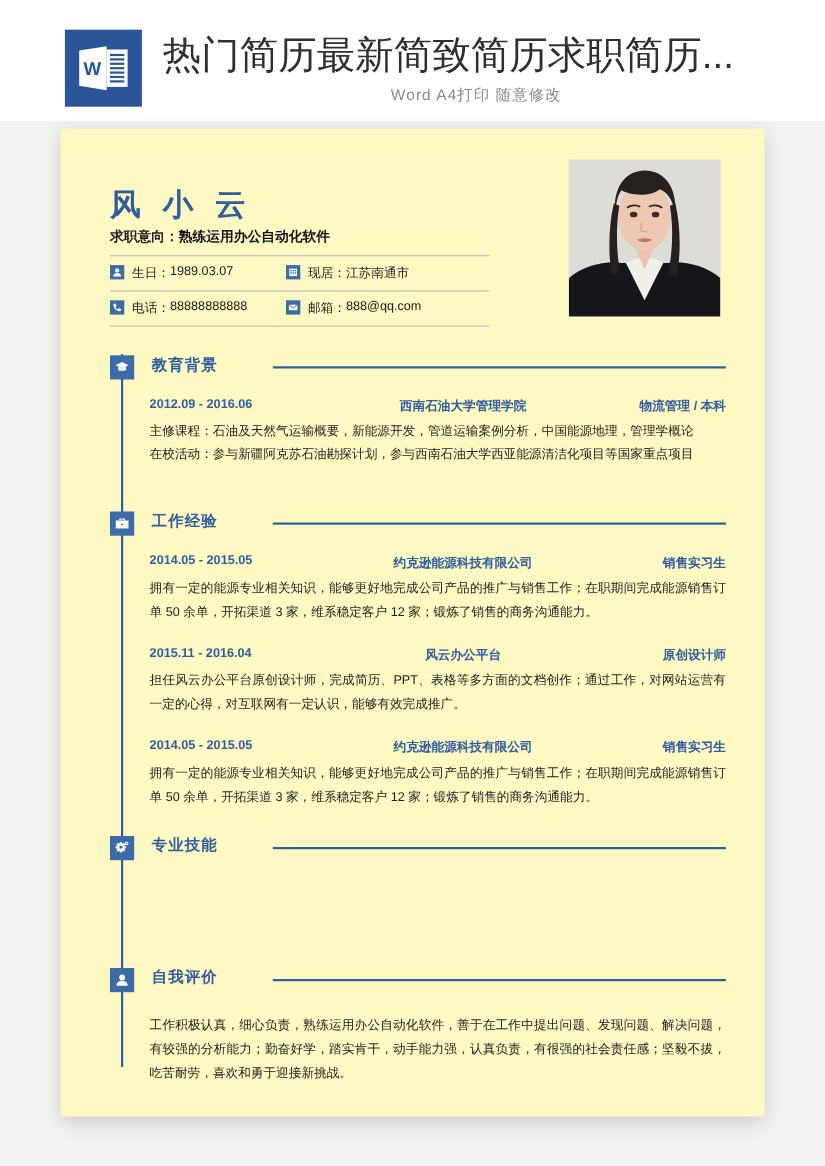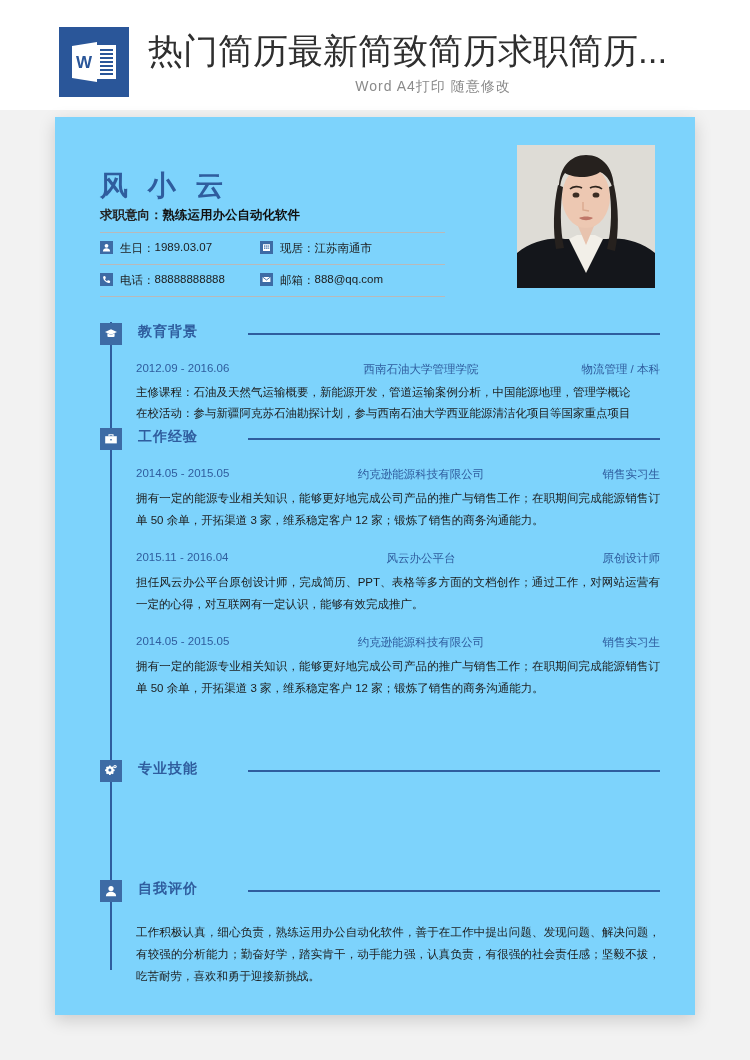--- a/index.html
+++ b/index.html
@@ -28,21 +28,21 @@
     white-space:nowrap; overflow:hidden;
   }
   .title-sub {
     position:absolute; left:148px; top:78px; width:570px;
     text-align:center; font-size:14px; color:#8a8a8a; letter-spacing:1px;
   }
 
   
   .sheet {
     position:absolute; left:55px; top:117px; width:640px; height:898px;
-    background:#7dd3fc;
+    background:#fef9c3;
     box-shadow:0 5px 16px rgba(0,0,0,0.16);
   }
 
   
   .name {
     position:absolute; left:45px; top:50px;
     font-size:28px; font-weight:bold; color:#2f5d9e; letter-spacing:6px;
   }
   .objective {
     position:absolute; left:45px; top:90px;
@@ -90,21 +90,21 @@
     position:absolute; left:38px; top:1px;
     font-size:14px; font-weight:bold; color:#2f5d9e; letter-spacing:1px;
   }
   .sec-line {
     position:absolute; left:148px; top:11px; right:0; height:2px;
     background:#2f5d9e;
   }
 
   .entry { margin-top:14px; }
   .entry-row {
-    display:flex; font-size:11.5px; font-weight:normal; color:#2f5d9e;
+    display:flex; font-size:11.5px; font-weight:bold; color:#2f5d9e;
     margin-left:36px; margin-bottom:5px;
   }
   .e-date { width:190px; }
   .e-org  { width:190px; text-align:center; }
   .e-role { width:144px; text-align:right; }
   .entry-line {
     margin-left:36px; font-size:11.5px; color:#1c1c1c; line-height:21px;
   }
   .plain-line {
     margin-left:36px; font-size:11.5px; color:#1c1c1c; line-height:24px;
@@ -240,21 +240,21 @@
         <div class="entry-row">
           <span class="e-date">2012.09 - 2016.06</span>
           <span class="e-org">西南石油大学管理学院</span>
           <span class="e-role">物流管理 / 本科</span>
         </div>
         <div class="entry-line">主修课程：石油及天然气运输概要，新能源开发，管道运输案例分析，中国能源地理，管理学概论</div>
         <div class="entry-line">在校活动：参与新疆阿克苏石油勘探计划，参与西南石油大学西亚能源清洁化项目等国家重点项目</div>
       </div>
     </div>
 
-    <div class="section" style="top:310px;">
+    <div class="section" style="top:347px;">
       <div class="sec-head">
         <span class="sec-icon">
           <svg width="14" height="14" viewBox="0 0 14 14">
               <rect x="1.2" y="4.2" width="11.6" height="7.2" fill="#fff"></rect>
               <path d="M5 4.2 L5 2.8 L9 2.8 L9 4.2" stroke="#fff" stroke-width="1.1" fill="none"></path>
               <rect x="6.2" y="7.1" width="1.6" height="1.3" fill="#3d6ba5"></rect>
             </svg>
         </span>
         <span class="sec-title">工作经验</span>
         <span class="sec-line"></span>

